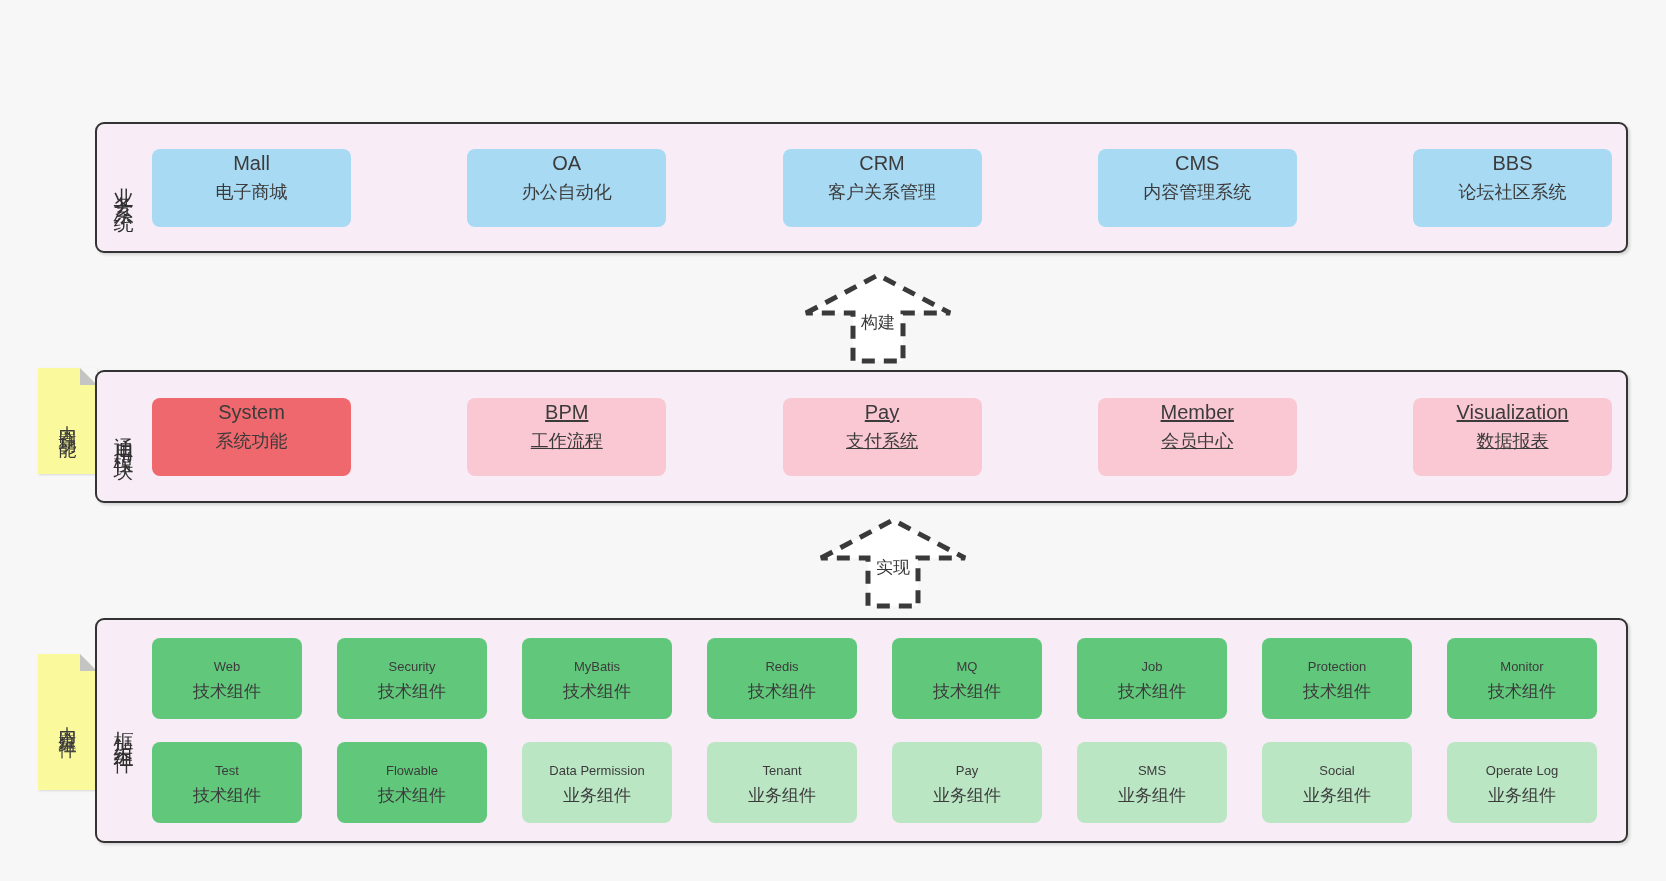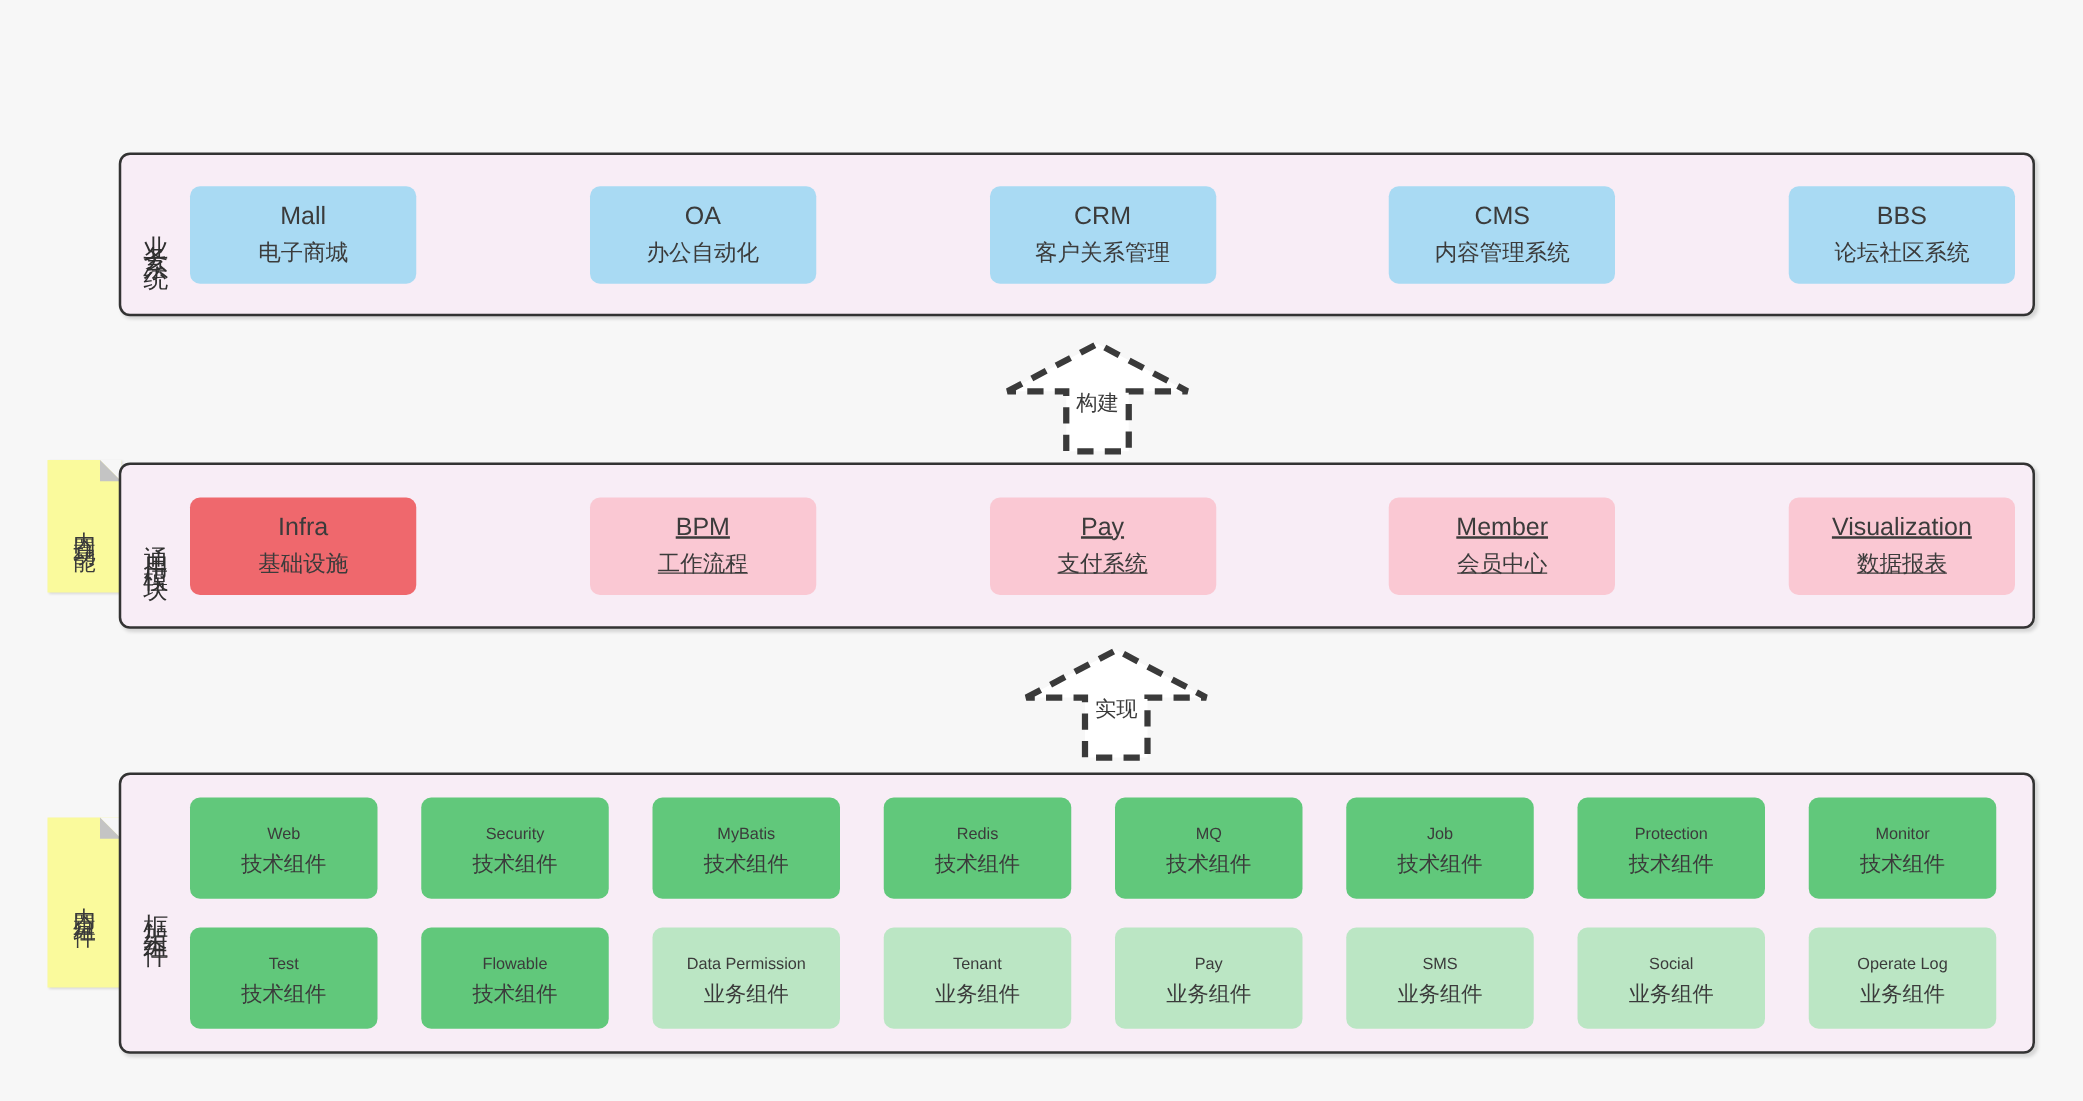--- a/index.html
+++ b/index.html
@@ -19,22 +19,22 @@
   #section-modules{top:370px;height:133px;}
   #section-components{top:618px;height:225px;}
   .v-label{
     width:55px;flex:none;display:flex;align-items:center;justify-content:center;
     writing-mode:vertical-rl;text-orientation:upright;
     font-size:20px;letter-spacing:8px;color:#2f2f2f;
   }
   
   .row-boxes{flex:1;display:flex;justify-content:space-between;align-items:center;margin-right:14px;}
   .box{
-    width:181px;height:78px;border-radius:8px;box-sizing:border-box;padding:0 26px;
-    display:flex;flex-direction:column;justify-content:center;align-items:center;
+    width:199px;height:78px;border-radius:8px;box-sizing:border-box;padding:0 26px;
+    display:flex;flex-direction:column;justify-content:flex-start;align-items:center;
     text-align:center;line-height:29px;
   }
   .box .t{font-size:20px;}
   .box .sub{font-size:18px;}
   
   .grid-boxes{flex:1;margin-right:29px;display:flex;flex-direction:column;justify-content:center;gap:23px;}
   .grid-row{display:flex;justify-content:space-between;}
   .gbox{
     width:150px;height:81px;border-radius:8px;box-sizing:border-box;padding:0 10px;
     display:flex;flex-direction:column;justify-content:center;align-items:center;
@@ -120,22 +120,22 @@
         <div class="t">BBS</div>
         <div class="sub">论坛社区系统</div>
       </div>
     </div>
   </div>
 
   <div class="section" id="section-modules">
     <div class="v-label">通用模块</div>
     <div class="row-boxes">
       <div class="box c-red">
-        <div class="t">Infra</div>
-        <div class="sub">基础设施</div>
+        <div class="t">System</div>
+        <div class="sub">系统功能</div>
       </div>
       <div class="box c-pink">
         <div class="t">BPM</div>
         <div class="sub">工作流程</div>
       </div>
       <div class="box c-pink">
         <div class="t">Pay</div>
         <div class="sub">支付系统</div>
       </div>
       <div class="box c-pink">

